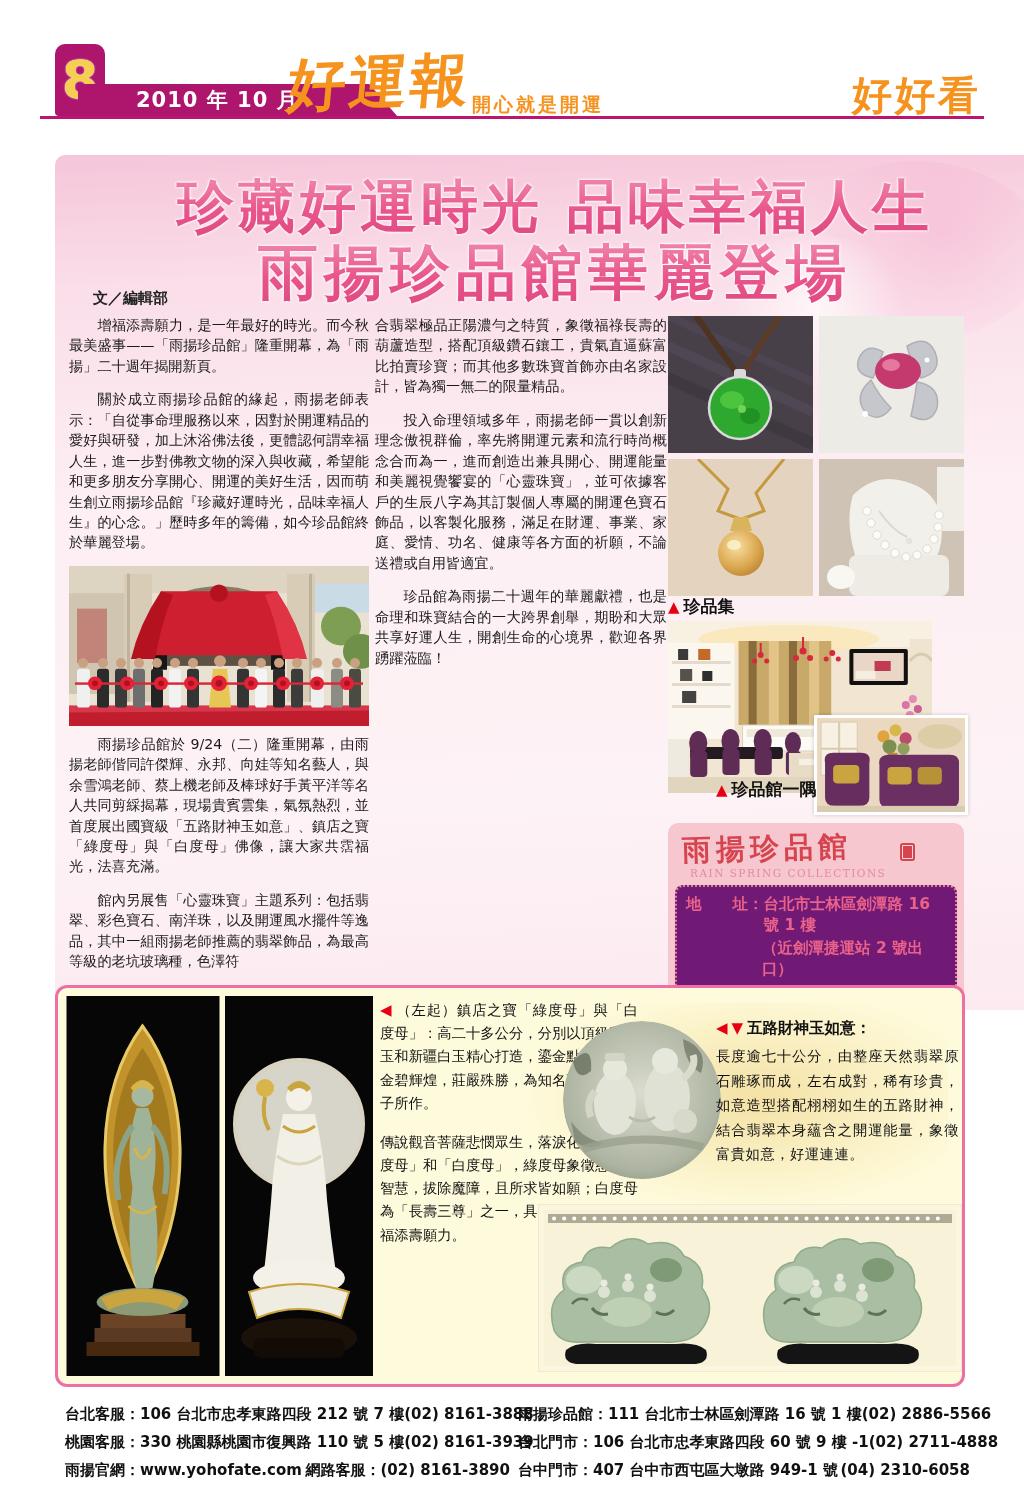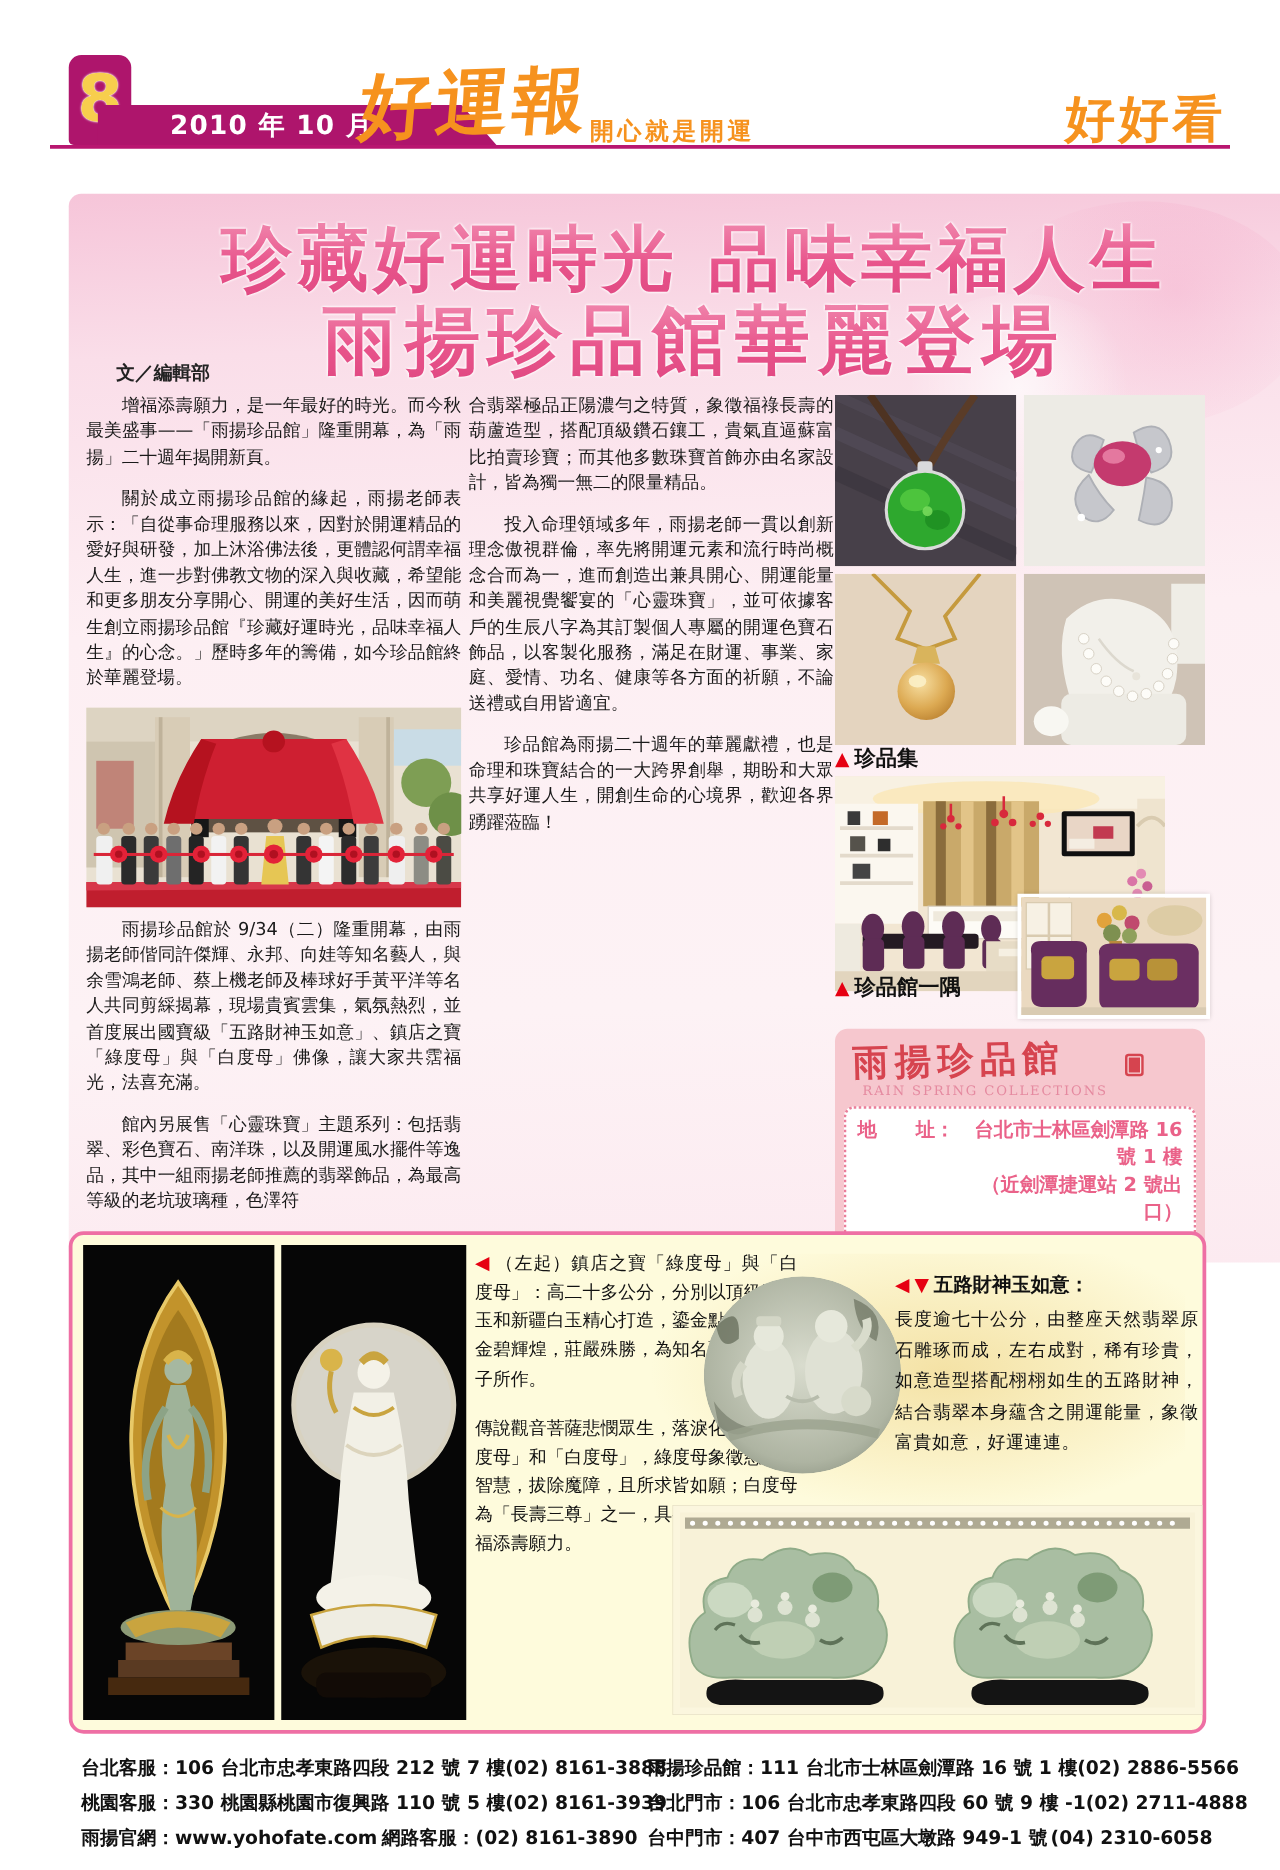--- a/index.html
+++ b/index.html
@@ -43,31 +43,31 @@
   .ceremony{margin:2px 0 8px;width:300px;height:160px;display:block;}
   
   .jewel-grid{position:absolute;left:0;top:0;width:296px;display:flex;flex-wrap:wrap;gap:6px;}
   .jewel-grid svg{display:block;}
   .photo-cap{position:absolute;left:0;font-size:17px;font-weight:bold;color:#111;}
   .cap1{top:279px;}
   .tri{color:#E60012;font-size:15px;margin-right:4px;}
   .interior-wrap{position:absolute;left:0;top:305px;width:296px;height:192px;}
   .interior-main{position:absolute;left:0;top:0;}
   .interior-inset{position:absolute;left:146px;top:94px;border:3px solid #fff;box-shadow:0 0 4px rgba(0,0,0,.2);}
-  .cap2{top:462px;}
+  .cap2{top:462px;padding-left:48px;}
   
   .contact{position:absolute;left:0;top:507px;width:296px;height:178px;background:#F6C7CE;border-radius:10px;}
   .contact-logo{position:absolute;left:14px;top:6px;font-family:"DejaVu Serif","Liberation Serif",serif;
                 font-size:29px;font-weight:bold;color:#D6444F;letter-spacing:5px;transform:rotate(-1.5deg);}
   .seal{position:absolute;left:232px;top:20px;width:15px;height:18px;background:#D6444F;border-radius:3px;
         box-shadow:inset 0 0 0 2px #D6444F, inset 0 0 0 3px rgba(255,255,255,.8);}
   .contact-en{position:absolute;left:22px;top:44px;font-family:"DejaVu Serif","Liberation Serif",serif;
               font-size:10.5px;color:#E58AA0;letter-spacing:1.5px;}
-  .contact-box{position:absolute;left:7px;top:62px;width:278px;background:#ffffff;border:2px dotted #EA7E9A;
-               border-radius:8px;color:#EA6289;font-weight:bold;text-align:right;}
+  .contact-box{position:absolute;left:7px;top:62px;width:278px;background:#701a75;border:2px dotted #EA7E9A;
+               border-radius:8px;color:#EA6289;font-weight:bold;}
   .c-row{padding:7px 9px;}
   .c-row + .c-row{border-top:2px dotted #EA7E9A;}
   .c-line{display:flex;font-size:15.5px;}
   .c-label{white-space:nowrap;}
   .c-sub{padding-left:76px;font-size:15.5px;margin-top:2px;}
   .c-phone{font-size:13px;}
   .c-hours{font-size:13px;}
   
   .bottom-box{position:absolute;left:55px;top:985px;width:904px;height:396px;background:#FEFBDC;
               border:3px solid #EE6FA4;border-radius:12px;}
@@ -189,21 +189,21 @@
               <circle cx="92" cy="121" r="3"></circle>
               <circle cx="122" cy="121" r="3"></circle>
               <circle cx="150" cy="121" r="3.5"></circle>
               <circle cx="182" cy="121" r="3"></circle>
               <circle cx="214" cy="121" r="3"></circle>
               <circle cx="248" cy="121" r="3"></circle>
               <circle cx="278" cy="121" r="3"></circle>
           </g>
         </g>
       </svg>
-      <p class="indent">雨揚珍品館於 9/34（二）隆重開幕，由雨揚老師偕同許傑輝、永邦、向娃等知名藝人，與余雪鴻老師、蔡上機老師及棒球好手黃平洋等名人共同剪綵揭幕，現場貴賓雲集，氣氛熱烈，並首度展出國寶級「五路財神玉如意」、鎮店之寶「綠度母」與「白度母」佛像，讓大家共霑福光，法喜充滿。</p>
+      <p class="indent">雨揚珍品館於 9/24（二）隆重開幕，由雨揚老師偕同許傑輝、永邦、向娃等知名藝人，與余雪鴻老師、蔡上機老師及棒球好手黃平洋等名人共同剪綵揭幕，現場貴賓雲集，氣氛熱烈，並首度展出國寶級「五路財神玉如意」、鎮店之寶「綠度母」與「白度母」佛像，讓大家共霑福光，法喜充滿。</p>
       <p class="indent">館內另展售「心靈珠寶」主題系列：包括翡翠、彩色寶石、南洋珠，以及開運風水擺件等逸品，其中一組雨揚老師推薦的翡翠飾品，為最高等級的老坑玻璃種，色澤符</p>
     </div>
 
     <div class="col col2">
       <p>合翡翠極品正陽濃勻之特質，象徵福祿長壽的葫蘆造型，搭配頂級鑽石鑲工，貴氣直逼蘇富比拍賣珍寶；而其他多數珠寶首飾亦由名家設計，皆為獨一無二的限量精品。</p>
       <p class="indent">投入命理領域多年，雨揚老師一貫以創新理念傲視群倫，率先將開運元素和流行時尚概念合而為一，進而創造出兼具開心、開運能量和美麗視覺饗宴的「心靈珠寶」，並可依據客戶的生辰八字為其訂製個人專屬的開運色寶石飾品，以客製化服務，滿足在財運、事業、家庭、愛情、功名、健康等各方面的祈願，不論送禮或自用皆適宜。</p>
       <p class="indent">珍品館為雨揚二十週年的華麗獻禮，也是命理和珠寶結合的一大跨界創舉，期盼和大眾共享好運人生，開創生命的心境界，歡迎各界踴躍蒞臨！</p>
     </div>
 
     <div class="col3" style="position:absolute;">

